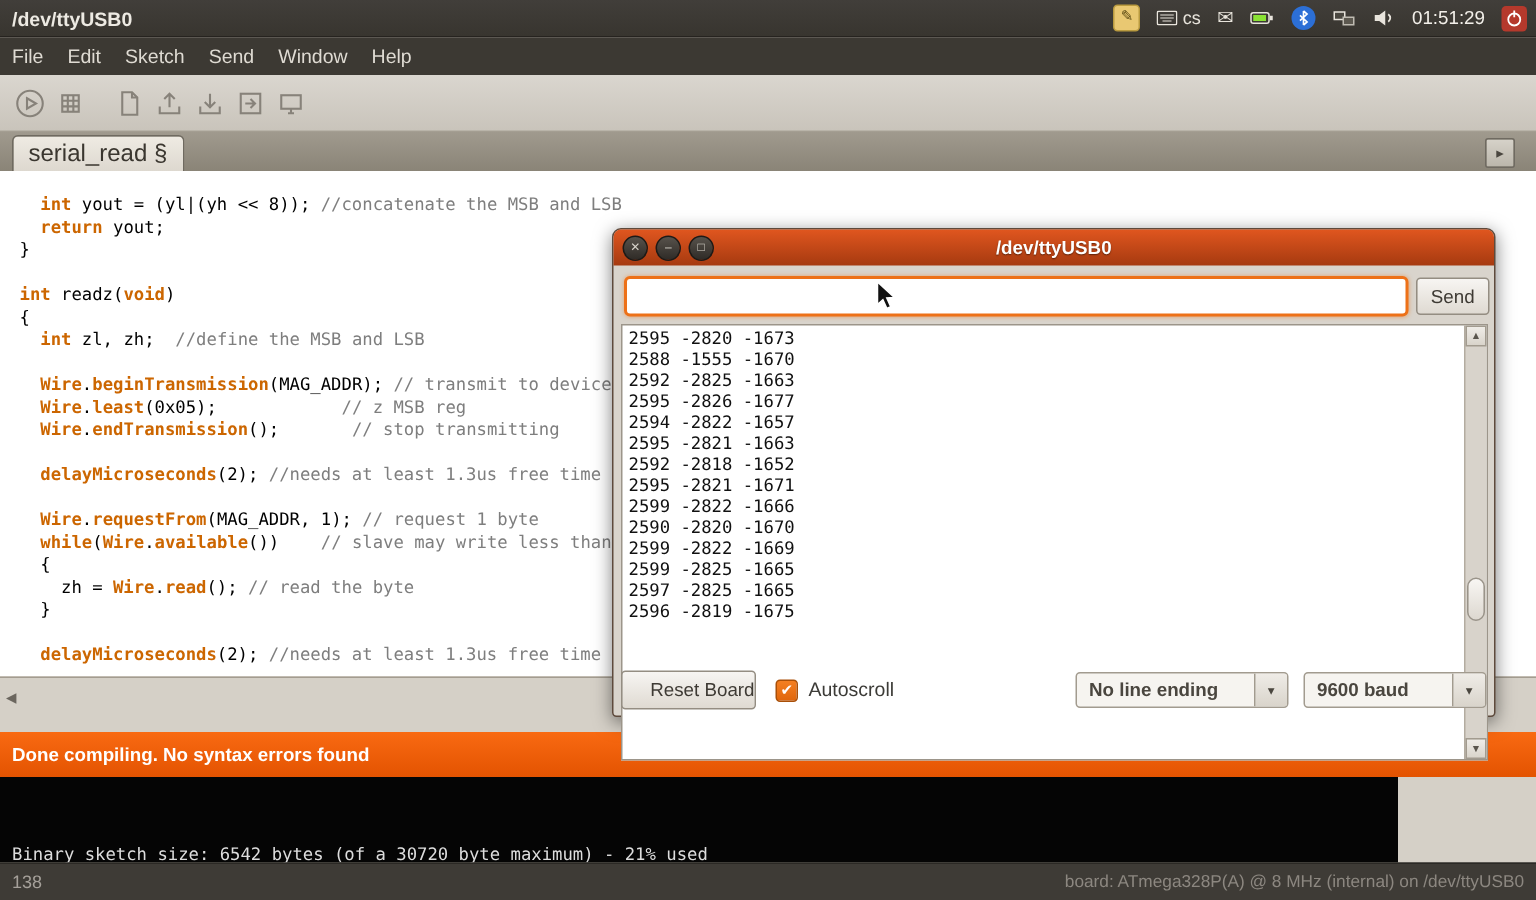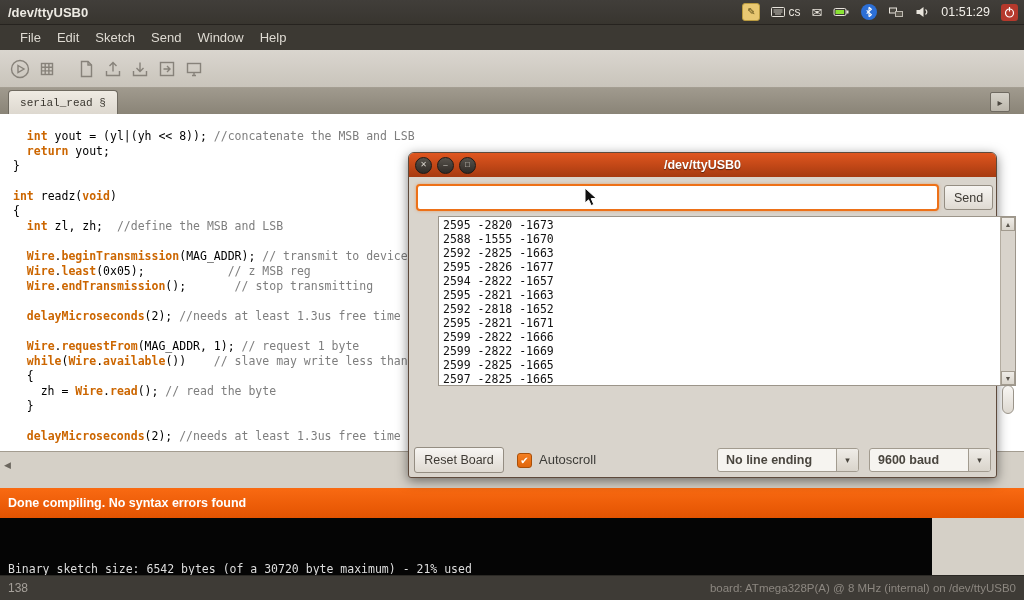--- a/index.html
+++ b/index.html
@@ -12,35 +12,35 @@
   .win-title{font-weight:bold;font-size:13px;margin-left:8px;flex:0 0 auto;}
   .tray{margin-left:auto;display:flex;align-items:center;gap:11px;padding-right:6px;height:100%;}
   .tray-item{display:flex;align-items:center;gap:3px;color:#E8E4DC;font-size:12px;}
   .pencil-badge{width:16px;height:16px;border-radius:3px;background:#E9C872;border:1px solid #B99A3F;
     color:#5B4A14;font-size:10px;line-height:15px;text-align:center;}
   .bt-badge{width:16px;height:16px;border-radius:50%;background:#2C6FD6;display:flex;align-items:center;justify-content:center;}
   .power-badge{width:17px;height:17px;border-radius:3px;background:#B5392C;display:flex;align-items:center;justify-content:center;}
   .clock{font-size:12.5px;color:#F2EFE9;}
   
   .menu-bar{position:absolute;left:0;top:25px;width:1024px;height:25px;background:#3C3933;
-    display:flex;align-items:center;gap:16px;padding-left:20px;box-sizing:border-box;}
+    display:flex;align-items:center;gap:16px;padding-left:8px;box-sizing:border-box;}
   .menu-item{color:#DFDBD3;font-size:13px;cursor:default;}
   
   .toolbar{position:absolute;left:0;top:50px;width:1024px;height:38px;
     background:linear-gradient(#DAD6CF,#C9C4BB);border-bottom:1px solid #A49E92;
     display:flex;align-items:center;padding-left:8px;box-sizing:border-box;}
   .tbtn{width:24px;height:24px;margin-right:3px;display:flex;align-items:center;justify-content:center;}
   .tbtn svg{stroke:#87827A;fill:none;stroke-width:1.4;}
   .tb-gap{width:12px;}
   
   .tab-bar{position:absolute;left:0;top:88px;width:1024px;height:26px;
     background:linear-gradient(#A09A8E,#8A8477);border-bottom:1px solid #6E6A60;}
   .tab{position:absolute;left:8px;bottom:0;height:23px;min-width:88px;padding:0 10px;
     background:linear-gradient(#EFEBE3,#DDD8CF);border:1px solid #6F6A60;border-bottom:none;
-    border-radius:4px 4px 0 0;font-size:11px;color:#3A362F;display:flex;align-items:center;justify-content:center;font-family:Liberation Mono, monospace;}
+    border-radius:4px 4px 0 0;font-size:16px;color:#3A362F;display:flex;align-items:center;justify-content:center;}
   .tab-list-btn{position:absolute;right:14px;top:4px;width:18px;height:18px;background:linear-gradient(#D6D2C9,#BBB6AB);
     border:1px solid #6F6A61;border-radius:2px;display:flex;align-items:center;justify-content:center;
     color:#4A463F;font-size:10px;}
   
   .editor{position:absolute;left:0;top:114px;width:1024px;height:337px;background:#FFFFFF;overflow:hidden;}
   .code-lines{padding:15px 0 0 13px;font-family:"DejaVu Sans Mono","Liberation Mono",monospace;
     font-size:11.5px;line-height:15px;color:#000;}
   .code-line{white-space:pre;height:15px;}
   .tok-k{color:#CC6600;font-weight:bold;}
   .tok-f{color:#CC6600;font-weight:bold;}
@@ -71,34 +71,34 @@
   .win-btn{width:15px;height:15px;border-radius:50%;background:linear-gradient(#57524B,#2F2B27);
     border:1px solid #1D1A17;color:#D8D4CC;font-size:8px;line-height:14px;text-align:center;}
   .dlg-title{position:absolute;left:0;right:0;text-align:center;color:#FFF;font-weight:bold;
     font-size:12.5px;text-shadow:0 1px 1px rgba(0,0,0,0.5);pointer-events:none;}
   .serial-input{position:absolute;left:7px;top:31px;width:523px;height:27px;box-sizing:border-box;
     border:2px solid #ED7118;border-radius:4px;background:#FFF;font-size:13px;padding:0 6px;outline:none;
     box-shadow:0 0 3px rgba(237,113,24,0.5);}
   .gtk-btn{background:linear-gradient(#F7F5F2,#DFDAD2);border:1px solid #948D82;border-radius:3px;
     color:#3E3A34;font-size:12.5px;display:flex;align-items:center;justify-content:center;box-sizing:border-box;}
   .send-btn{position:absolute;left:535px;top:32px;width:49px;height:25px;}
-  .serial-output{position:absolute;left:5px;top:63px;width:578px;height:170px;background:#FFF;
-    border:1px solid #9C958A;box-sizing:border-box;margin-left:24px;}
+  .serial-output{position:absolute;left:5px;top:63px;width:578px;height:291px;background:#FFF;
+    border:1px solid #9C958A;box-sizing:border-box;}
   .serial-lines{position:absolute;left:0;top:0;right:15px;bottom:0;overflow:hidden;
     font-family:"DejaVu Sans Mono","Liberation Mono",monospace;font-size:11.5px;line-height:14px;
     color:#111;padding:1px 0 0 4px;}
   .serial-line{white-space:pre;height:14px;}
   .vscroll{position:absolute;right:0;top:0;width:15px;height:100%;background:#D8D3CB;border-left:1px solid #B3ACA0;box-sizing:border-box;}
   .vs-btn{position:absolute;left:0;width:14px;height:14px;display:flex;align-items:center;justify-content:center;
     font-size:7px;color:#5A554D;background:linear-gradient(#EFECE7,#D9D4CB);border:1px solid #A29B8F;box-sizing:border-box;}
   .vs-up{top:0;}
   .vs-down{bottom:0;}
   .vs-thumb{position:absolute;left:1px;top:168px;width:12px;height:29px;border-radius:6px;
     background:linear-gradient(#F8F6F3,#DDD8D0);border:1px solid #9A948A;box-sizing:border-box;}
-  .reset-btn{position:absolute;left:5px;top:294px;width:90px;height:26px;}
+  .reset-btn{position:absolute;left:5px;top:294px;width:90px;height:26px;justify-content:flex-end;}
   .checkbox{position:absolute;left:108px;top:300px;width:15px;height:15px;border-radius:3px;
     background:linear-gradient(#F47F22,#E0660C);border:1px solid #A94F08;color:#FFF;font-size:10px;
     line-height:14px;text-align:center;box-sizing:border-box;}
   .checkbox-label{position:absolute;left:130px;top:299px;font-size:13px;color:#3C3B37;}
   .combo{position:absolute;top:295px;height:24px;border:1px solid #A29B8F;border-radius:3px;
     display:flex;overflow:hidden;box-sizing:border-box;background:#F6F4F0;}
   .combo-value{flex:1;font-size:12.5px;color:#4A463F;padding-left:8px;display:flex;align-items:center;font-weight:bold;}
   .combo-arrow{width:21px;border-left:1px solid #A29B8F;background:linear-gradient(#EFECE7,#D9D4CB);
     display:flex;align-items:center;justify-content:center;font-size:9px;color:#4A463F;}
   .combo-le{left:308px;width:142px;}
@@ -290,20 +290,21 @@
       <div class="serial-lines">
           <div class="serial-line">2595 -2820 -1673</div>
           <div class="serial-line">2588 -1555 -1670</div>
           <div class="serial-line">2592 -2825 -1663</div>
           <div class="serial-line">2595 -2826 -1677</div>
           <div class="serial-line">2594 -2822 -1657</div>
           <div class="serial-line">2595 -2821 -1663</div>
           <div class="serial-line">2592 -2818 -1652</div>
           <div class="serial-line">2595 -2821 -1671</div>
           <div class="serial-line">2599 -2822 -1666</div>
+          <div class="serial-line">2590 -2820 -1670</div>
           <div class="serial-line">2599 -2822 -1669</div>
           <div class="serial-line">2599 -2825 -1665</div>
           <div class="serial-line">2597 -2825 -1665</div>
           <div class="serial-line">2596 -2819 -1675</div>
         </div>
       <div class="vscroll">
         <div class="vs-btn vs-up">
             <span>▲</span>
           </div>
         <div class="vs-thumb"></div>

